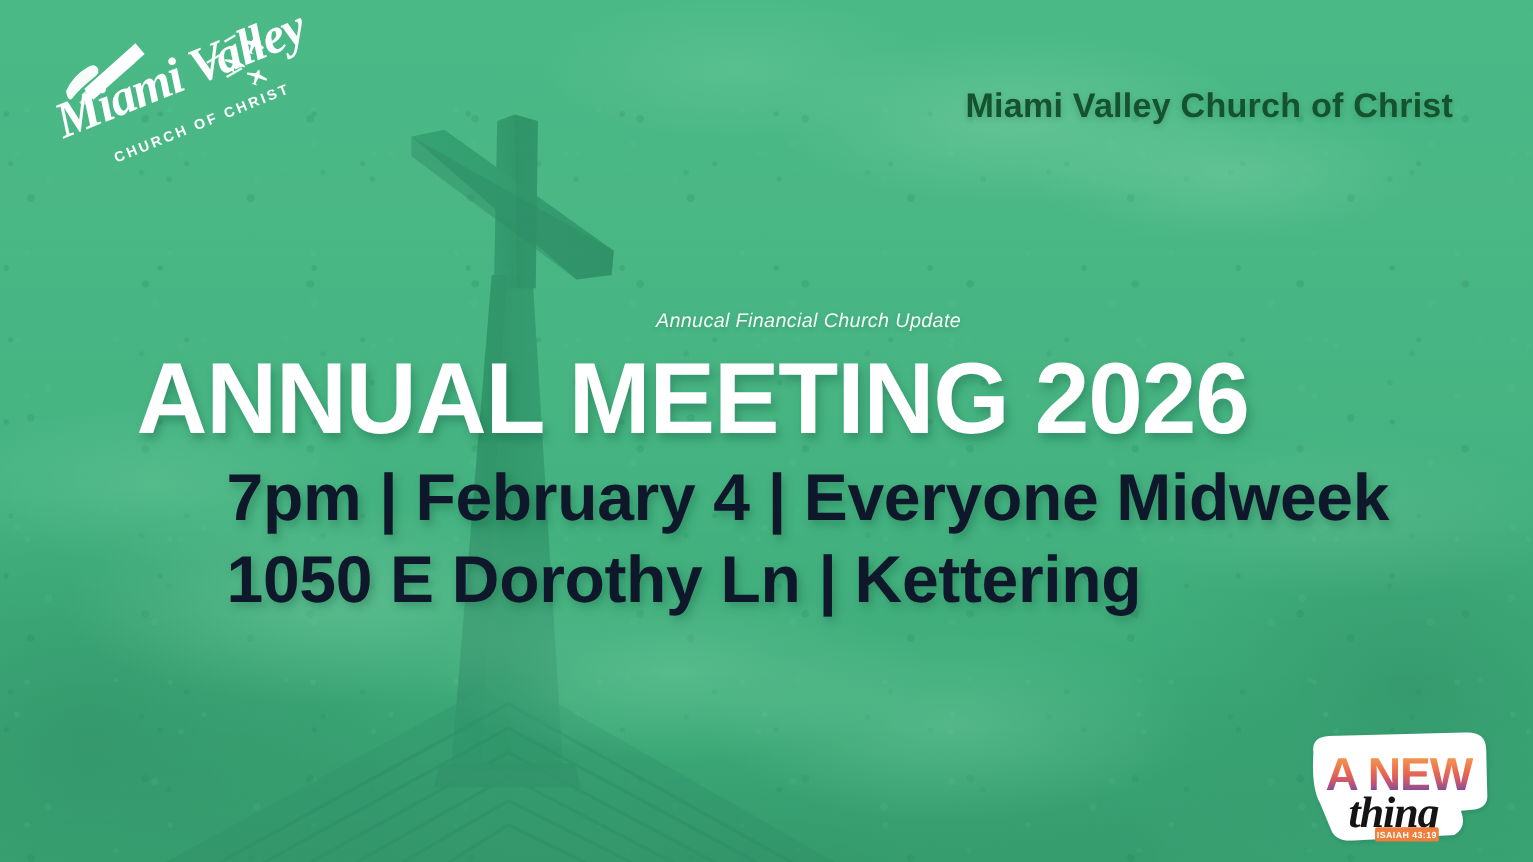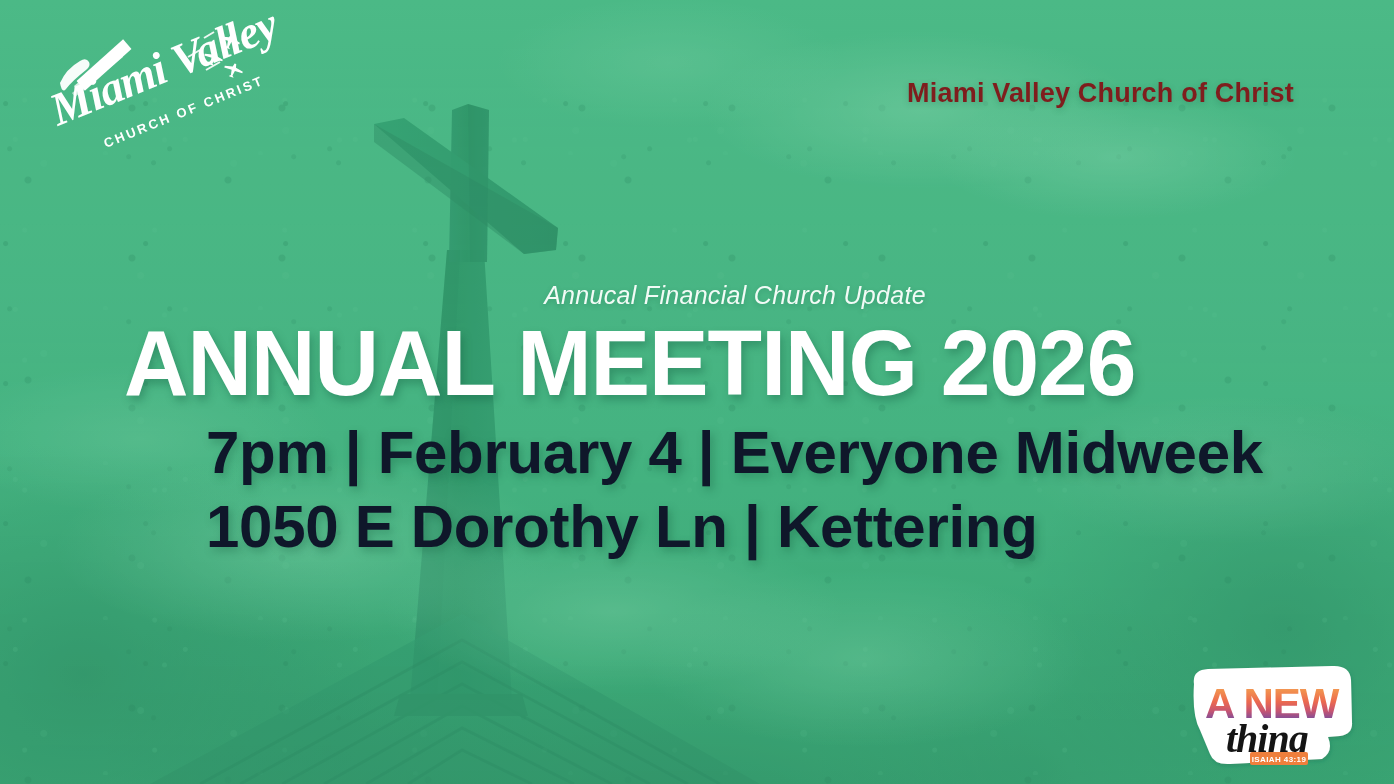--- a/index.html
+++ b/index.html
@@ -84,35 +84,35 @@
   }
 
   
   .cross-wrap { position:absolute; left:0; top:0; width:100%; height:100%; }
 
   
   .logo { position:absolute; left:28px; top:8px; width:250px; height:160px; }
 
   
   .org-name {
-    position:absolute; right:100px; top:78px;
-    color:#7f1d1d;
-    font-size:27px;
+    position:absolute; right:73px; top:78px;
+    color:#14532d;
+    font-size:31px;
     font-weight:bold;
     letter-spacing:.2px;
     white-space:nowrap;
     text-shadow:0 2px 6px rgba(20,90,62,.28);
   }
 
   
   .eyebrow {
     position:absolute; left:0; right:0; top:281px;
     text-align:center;
     color:#f2fbf6;
-    font-size:25px;
+    font-size:18px;
     font-style:italic;
     font-weight:400;
     letter-spacing:.3px;
     text-shadow:0 2px 5px rgba(20,90,62,.25);
     padding-left:76px;
   }
 
   .headline {
     position:absolute; left:124px; top:318px;
     color:#ffffff;

